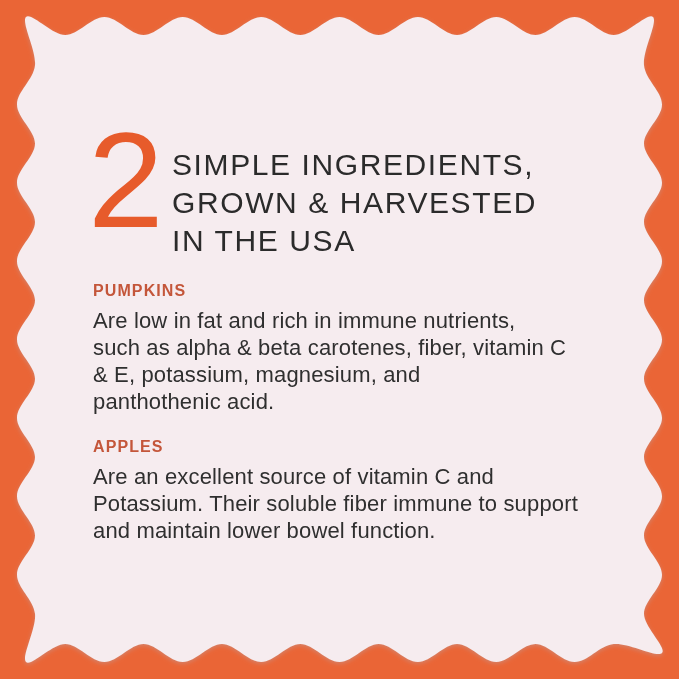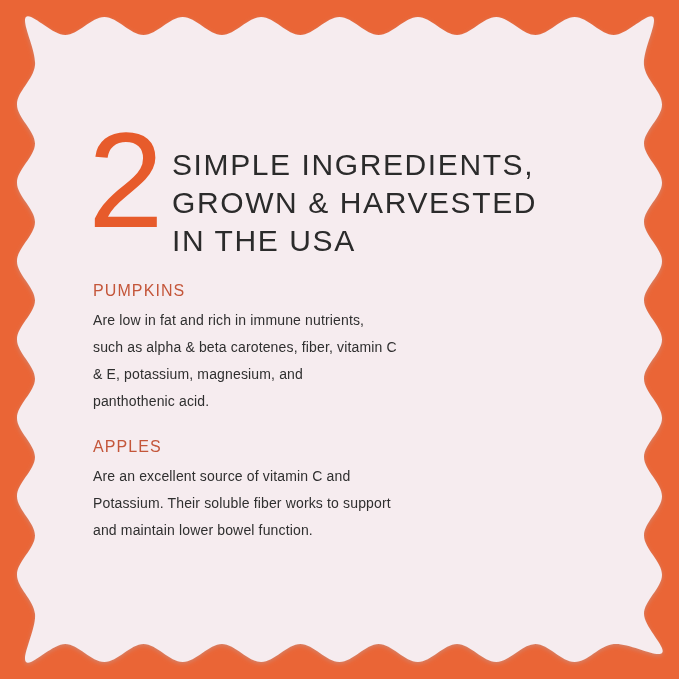--- a/index.html
+++ b/index.html
@@ -89,30 +89,30 @@
   .section {
     margin: 0 0 22px 0;
   }
   .section:last-child { margin-bottom: 0; }
 
   .section-label {
     margin: 0 0 6px 0;
     font-family: "Liberation Sans", sans-serif;
     font-size: 16px;
     line-height: 20px;
-    font-weight: 400;
+    font-weight: 700;
     letter-spacing: 1.1px;
     color: #C4563A;
     text-transform: uppercase;
   }
 
   .section-body {
     margin: 0;
     font-family: "Liberation Sans", sans-serif;
-    font-size: 14px;
+    font-size: 22px;
     line-height: 27px;
     font-weight: 400;
     letter-spacing: 0.15px;
     color: #2F2F2F;
     white-space: pre-line;
   }
 </style>
 </head>
 <body>
 
@@ -142,19 +142,19 @@
         <div class="section-label">PUMPKINS</div>
         <p class="section-body">Are low in fat and rich in immune nutrients,
 such as alpha &amp; beta carotenes, fiber, vitamin C
 &amp; E, potassium, magnesium, and
 panthothenic acid.</p>
       </div>
 
       <div class="section">
         <div class="section-label">APPLES</div>
         <p class="section-body">Are an excellent source of vitamin C and
-Potassium. Their soluble fiber works to support
+Potassium. Their soluble fiber immune to support
 and maintain lower bowel function.</p>
       </div>
 
     </div>
   </div>
 </div>
 
 </body></html>

